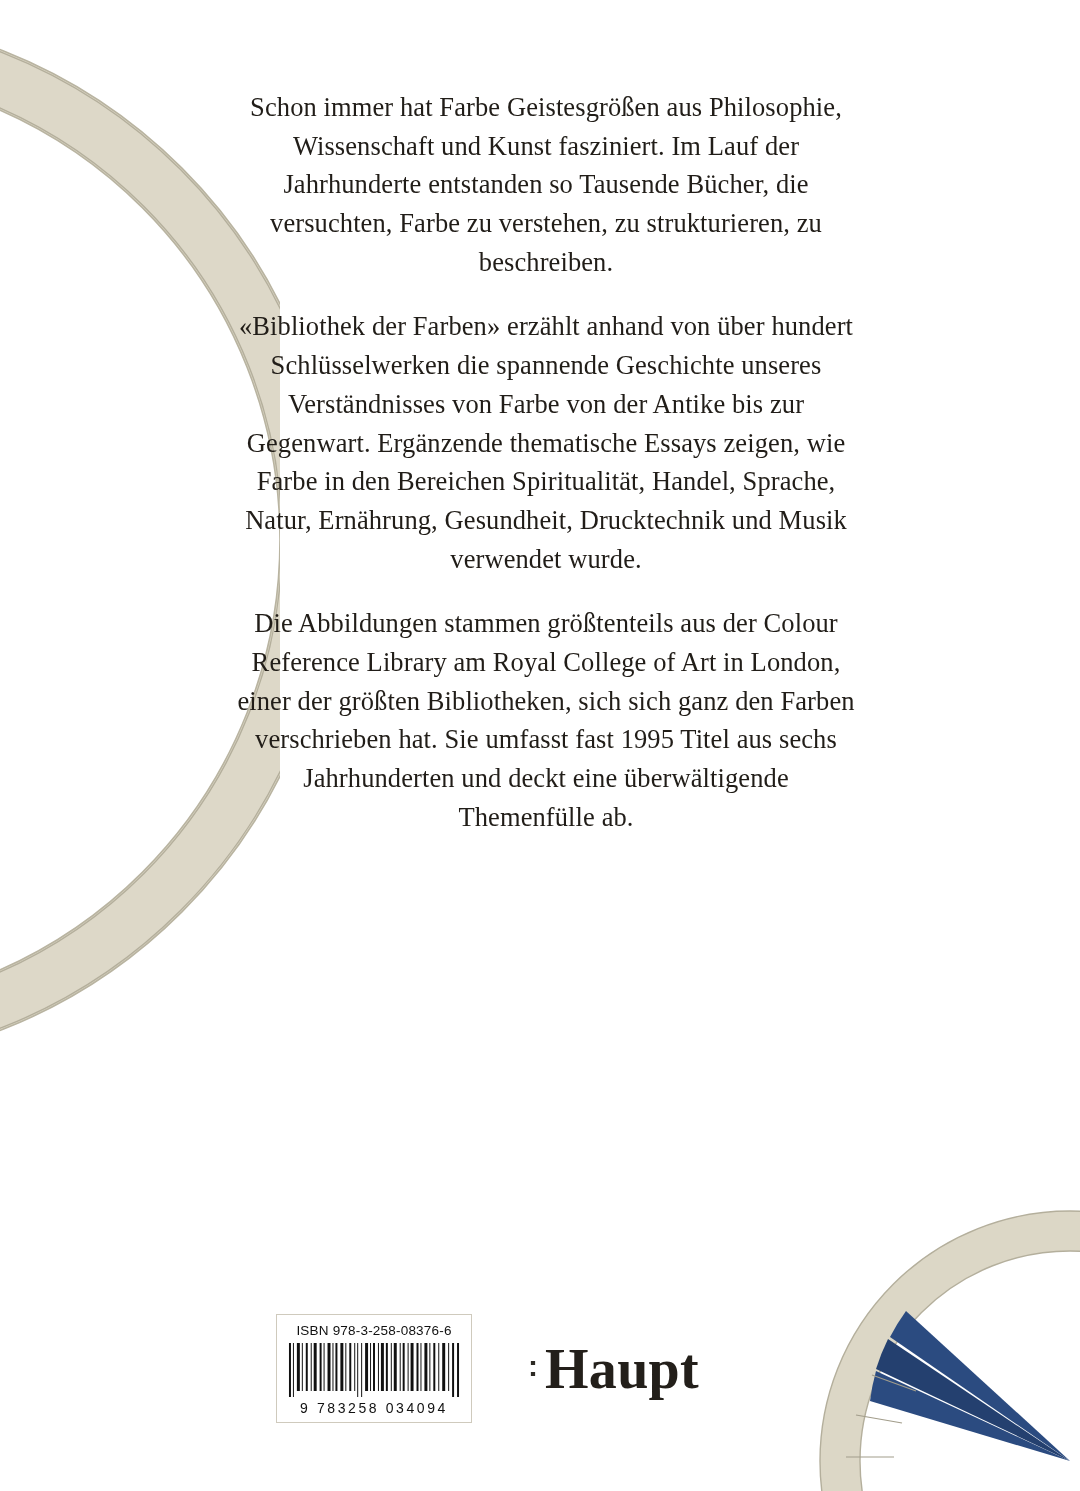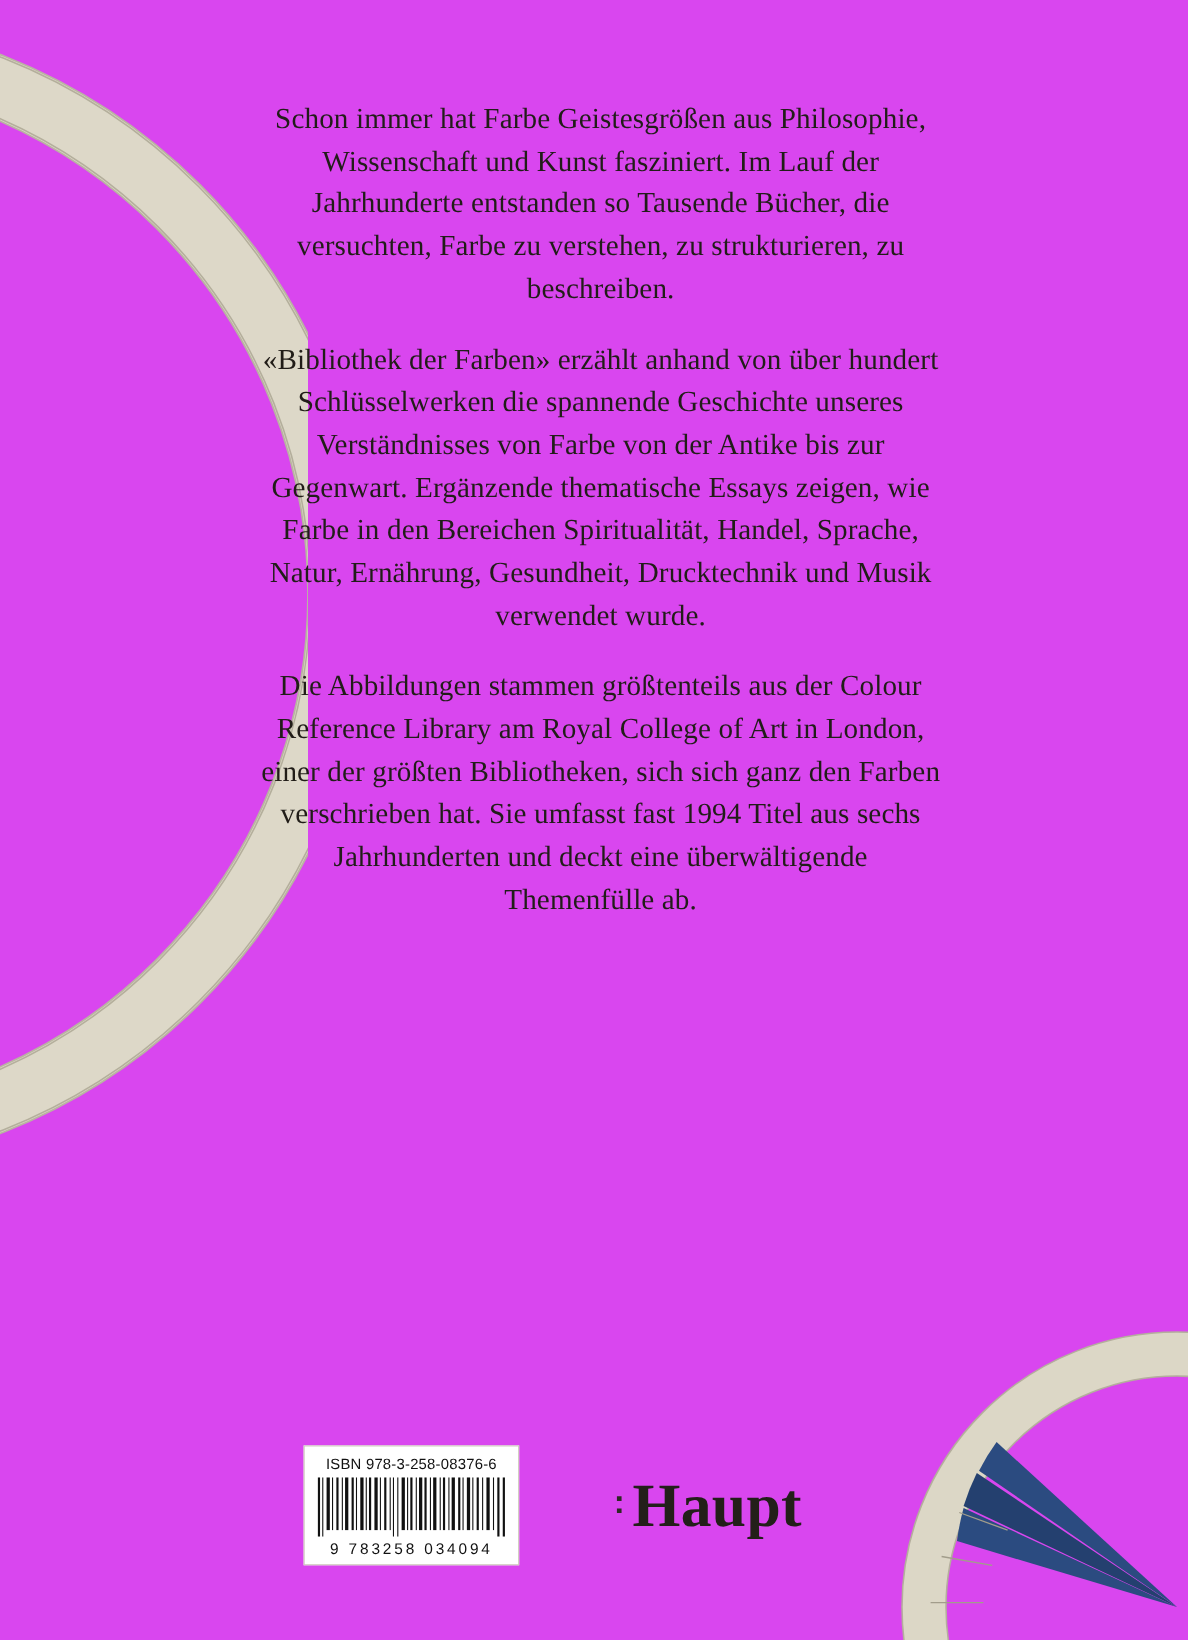--- a/index.html
+++ b/index.html
@@ -11,21 +11,21 @@
     height: 1491px;
     background: #f3eee2;
     font-family: "Liberation Serif", serif;
     overflow: hidden;
     position: relative;
   }
 
   .page {
     position: absolute;
     inset: 0;
-    background: #d946ef;
+    background: #ffffff;
     overflow: hidden;
   }
 
   
   .wheel-left {
     position: absolute;
     left: -360px;
     top: -120px;
     width: 640px;
     height: 1330px;
@@ -60,21 +60,21 @@
     margin-top: 22px;
   }
 
   
   .bottom {
     position: absolute;
     left: 276px;
     bottom: 68px;
     display: flex;
     align-items: flex-end;
-    gap: 86px;
+    gap: 56px;
   }
 
   .barcode-box {
     background: #ffffff;
     border: 1px solid #cfcabd;
     padding: 8px 10px 6px 10px;
     width: 196px;
     box-sizing: border-box;
     text-align: center;
   }
@@ -350,21 +350,21 @@
         <line x1="36" y1="256" x2="84" y2="256"></line>
         <line x1="46" y1="214" x2="92" y2="222"></line>
         <line x1="62" y1="174" x2="106" y2="190"></line>
       </g>
     </g>
   </svg>
 
   <div class="copy">
     <p class="para-1">Schon immer hat Farbe Geistesgrößen aus Philosophie, Wissenschaft und Kunst fasziniert. Im Lauf der Jahrhunderte entstanden so Tausende Bücher, die versuchten, Farbe zu verstehen, zu strukturieren, zu beschreiben.</p>
     <p class="para-2">«Bibliothek der Farben» erzählt anhand von über hundert Schlüsselwerken die spannende Geschichte unseres Verständnisses von Farbe von der Antike bis zur Gegenwart. Ergänzende thematische Essays zeigen, wie Farbe in den Bereichen Spiritualität, Handel, Sprache, Natur, Ernährung, Gesundheit, Drucktechnik und Musik verwendet wurde.</p>
-    <p class="para-3">Die Abbildungen stammen größtenteils aus der Colour Reference Library am Royal College of Art in London, einer der größten Bibliotheken, sich sich ganz den Farben verschrieben hat. Sie umfasst fast 1994 Titel aus sechs Jahrhunderten und deckt eine überwältigende Themenfülle ab.</p>
+    <p class="para-3">Die Abbildungen stammen größtenteils aus der Colour Reference Library am Royal College of Art in London, einer der größten Bibliotheken, sich sich ganz den Farben verschrieben hat. Sie umfasst fast 1995 Titel aus sechs Jahrhunderten und deckt eine überwältigende Themenfülle ab.</p>
   </div>
 
   <div class="bottom">
 
     <div class="barcode-box">
       <div class="barcode-label">ISBN 978-3-258-08376-6</div>
       <svg class="barcode-bars" viewBox="0 0 176 54" preserveAspectRatio="none" aria-hidden="true">
         <g fill="#111">
           <rect x="2" y="0" width="2" height="54"></rect>
           <rect x="6" y="0" width="1" height="54"></rect>

